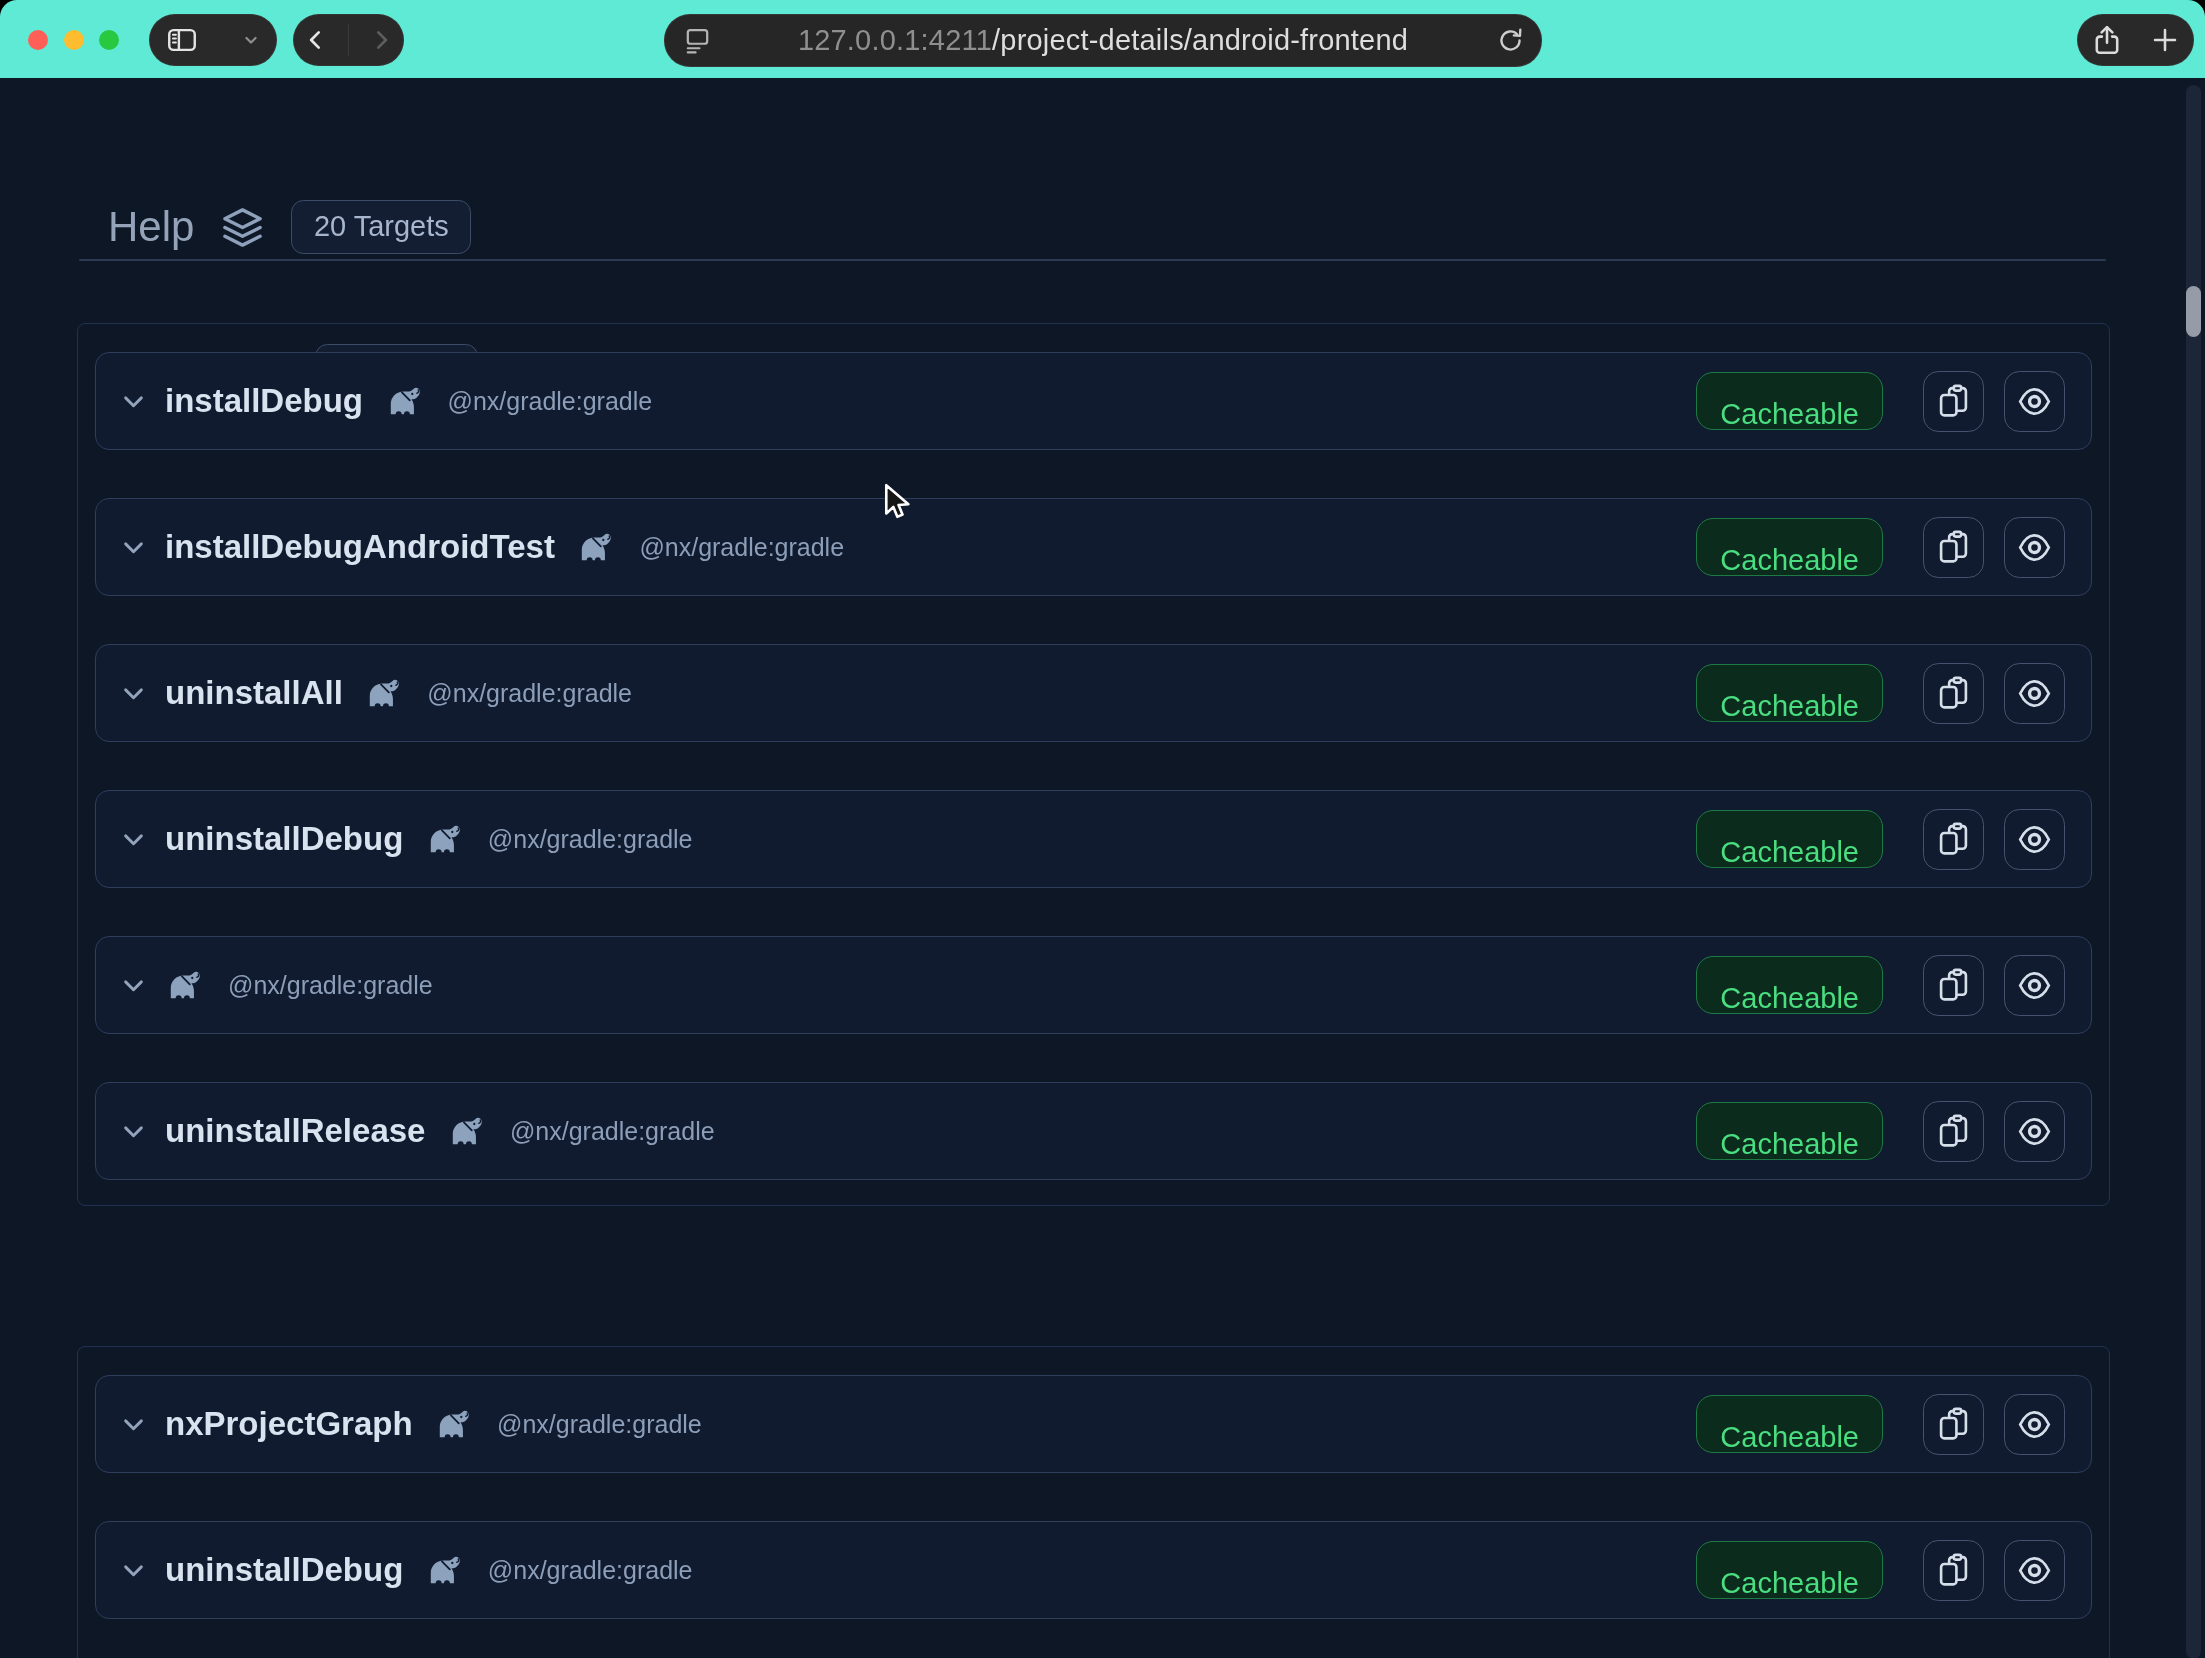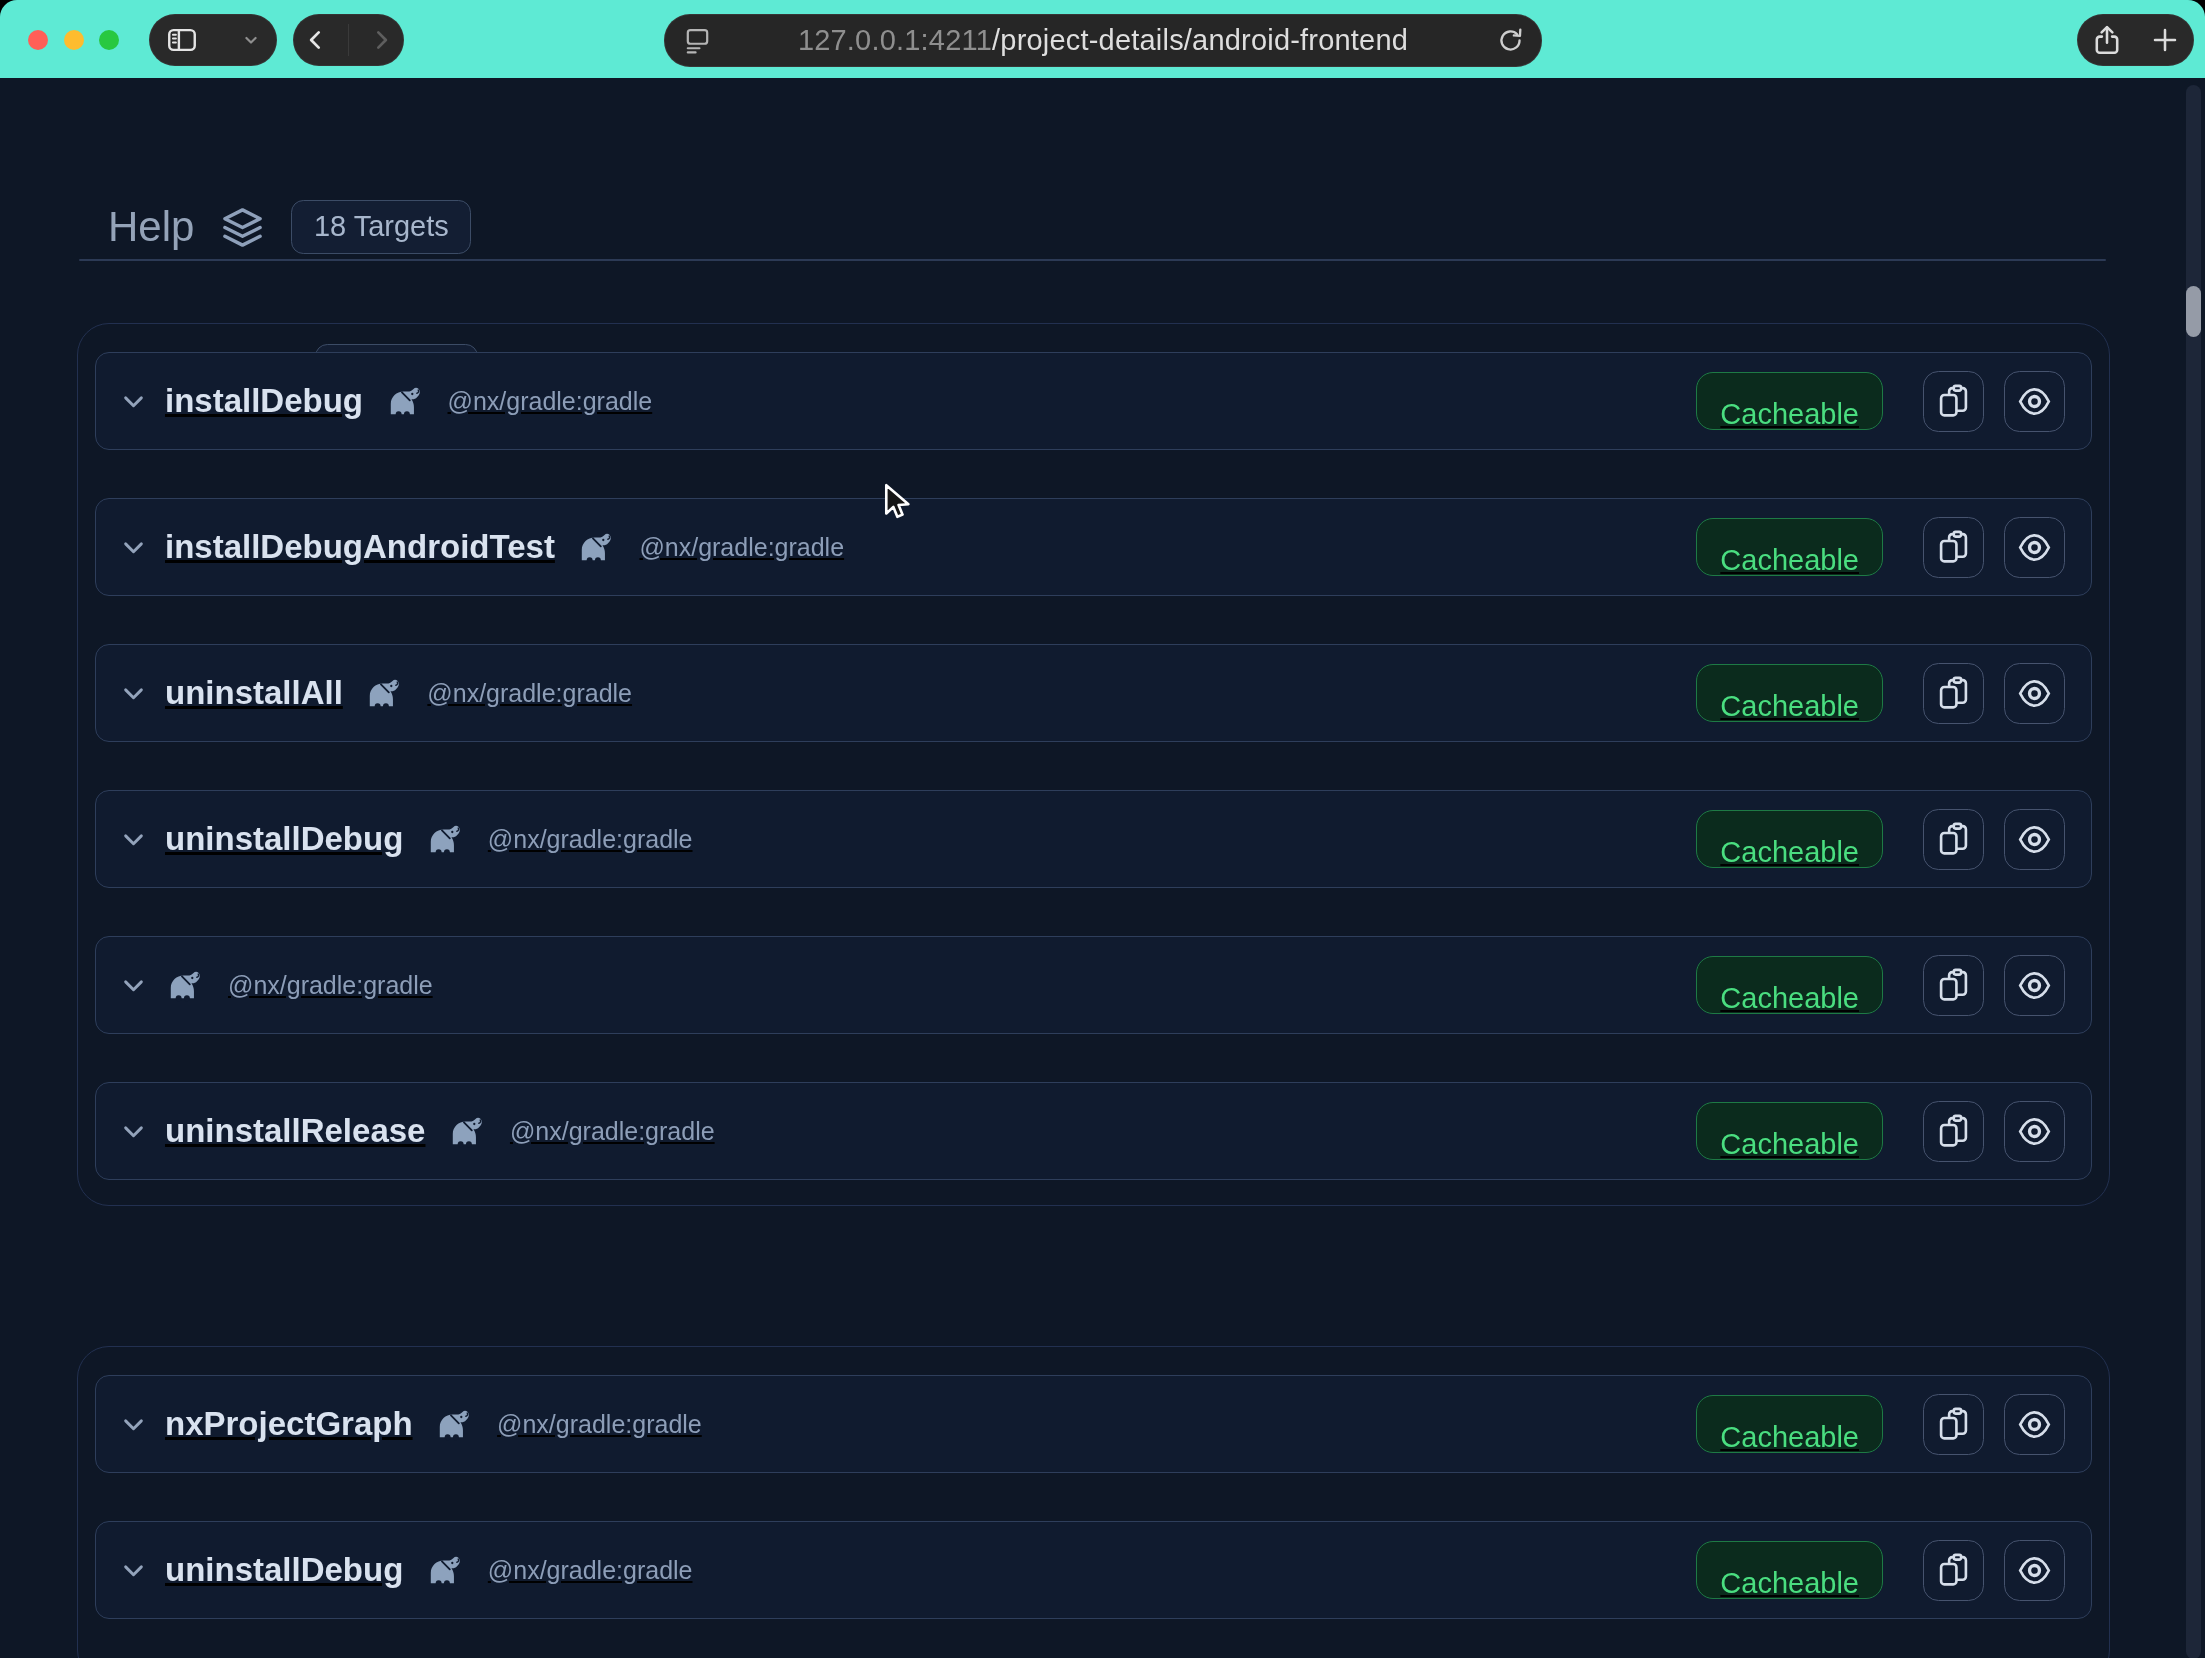--- a/index.html
+++ b/index.html
@@ -19,22 +19,22 @@
   .urlhost{color:#8f8f8f;}
   .urlpath{color:#dedede;font-weight:500;}
   
   .page{position:absolute;left:0;top:78px;width:2205px;height:1581px;background:#0e1726;overflow:hidden;}
   .sec-heading{position:absolute;display:flex;align-items:center;gap:26px;height:58px;left:108px;margin-top:17px;}
   .sec-title{font-size:42px;color:#94a3b8;font-weight:400;}
   .layers{color:#8ea0ba;}
   .count-badge{height:54px;line-height:51px;padding:0 21.5px;border:1.9px solid #3c4c66;border-radius:12.3px;
     background:#131e33;color:#a7b6cc;font-size:29px;box-sizing:border-box;white-space:nowrap;}
   .divider{position:absolute;left:79px;top:181px;width:2027px;height:2.3px;background:#2c3a55;border-radius:1.5px;}
-  .group{position:absolute;left:77px;width:2033px;border:1.9px solid #223050;border-radius:32px;
-    box-sizing:border-box;padding:28px 17px;display:flex;flex-direction:column;gap:48px;text-decoration:underline;}
+  .group{position:absolute;left:77px;width:2033px;border:1.9px solid #223050;border-radius:8px;
+    box-sizing:border-box;padding:28px 17px;display:flex;flex-direction:column;gap:48px;}
   .trow{height:98px;min-height:98px;background:#101b2f;border:1.9px solid #2e3e5b;border-radius:14px;
     box-sizing:border-box;display:flex;align-items:center;padding:0 26px 0 23px;}
   .row-chevron{color:#93a3bb;margin-right:17px;flex:none;}
   .tname{font-size:33px;font-weight:600;color:#d9e2ef;margin-right:21.5px;white-space:nowrap;}
   .gradle{color:#8da2bd;margin-right:20px;flex:none;}
   .texec{font-size:25px;color:#8d9eb8;white-space:nowrap;}
   .spacer{flex:1;}
   .cacheable{height:58px;line-height:55px;padding:14px 23px;border:1.9px solid #1e7a45;border-radius:17px;
     background:#0b2b1d;color:#4ade80;font-size:29px;font-weight:500;box-sizing:border-box;
     margin-right:40px;white-space:nowrap;}
@@ -120,21 +120,21 @@
 
   <div class="page">
 
     <div class="sec-heading" style="top:103px;">
       <span class="sec-title">Help</span>
       <svg class="layers" width="45" height="45" viewBox="0 0 24 24" fill="none" stroke="currentColor" stroke-width="1.8" stroke-linejoin="round" stroke-linecap="round">
         <path d="M12 2.6 L21.4 7.3 L12 12 L2.6 7.3 Z"></path>
         <path d="M2.6 12 L12 16.7 L21.4 12"></path>
         <path d="M2.6 16.7 L12 21.4 L21.4 16.7"></path>
       </svg>
-      <span class="count-badge">18 Targets</span>
+      <span class="count-badge">20 Targets</span>
     </div>
     <div class="divider"></div>
 
     <div class="sec-heading" style="top:247px;">
       <span class="sec-title">Install</span>
       <svg class="layers" width="45" height="45" viewBox="0 0 24 24" fill="none" stroke="currentColor" stroke-width="1.8" stroke-linejoin="round" stroke-linecap="round">
         <path d="M12 2.6 L21.4 7.3 L12 12 L2.6 7.3 Z"></path>
         <path d="M2.6 12 L12 16.7 L21.4 12"></path>
         <path d="M2.6 16.7 L12 21.4 L21.4 16.7"></path>
       </svg>

